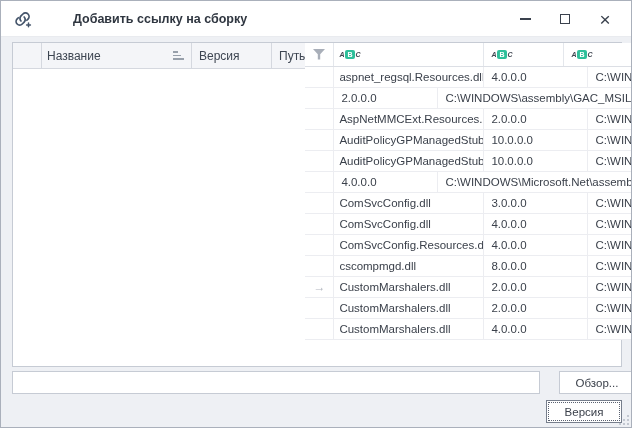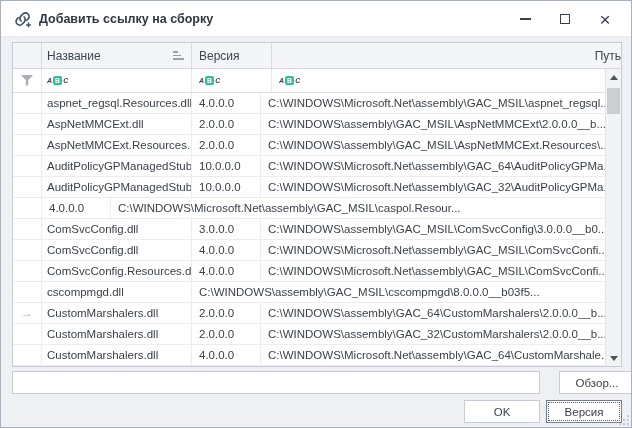--- a/index.html
+++ b/index.html
@@ -4,33 +4,33 @@
 <style>
   * { margin:0; padding:0; box-sizing:border-box; }
   html,body { width:632px; height:428px; }
   body { font-family:"Liberation Sans", sans-serif; }
 
   .window { position:relative; width:632px; height:428px; background:#eef0f4;
             border:1px solid #aab0bb; overflow:hidden; }
 
   
   .titlebar { position:absolute; left:0; top:0; right:0; height:36px; background:#ffffff;
-              border-bottom:1px solid #e9ebef; display:flex; align-items:center; }
+              border-bottom:1px solid #e9ebef; display:flex; align-items:center;gap:34px; }
   .title-icon { margin-left:12px; width:20px; height:20px; flex:none; }
   .title-text { margin-left:6px; font-size:12.5px; font-weight:bold; color:#2f3640; }
   .winbtns { position:absolute; right:6px; top:0; height:36px; display:flex; }
   .winbtn { width:40px; height:36px; display:flex; align-items:center; justify-content:center;
             cursor:default; }
   .glyph-min { width:11px; height:2px; background:#3a414d; }
   .glyph-max { width:10px; height:10px; border:1.5px solid #3a414d; }
   .glyph-close { font-size:19px; line-height:19px; color:#3a414d; }
 
   
   .grid { position:absolute; left:11px; top:41px; width:610px; height:325px; background:#ffffff;
-          border:1px solid #c6cbd4; display:flex; flex-direction:column; }
+          border:1px solid #c6cbd4; display:flex; }
   .header-row { height:26px; flex:none; display:flex; background:#f4f5f8;
                 border-bottom:1px solid #d5d8df; }
   .hcell { font-size:12px; color:#3d4551; display:flex; align-items:center; }
   .h-ind  { width:29px; flex:none; border-right:1px solid #d5d8df; }
   .h-name { width:150px; flex:none; padding-left:5px; border-right:1px solid #d5d8df; }
   .h-ver  { width:80px; flex:none; padding-left:7px; border-right:1px solid #d5d8df; }
   .h-path { flex:1; padding-left:7px;justify-content:flex-end; }
   .sort-icon { margin-left:auto; margin-right:7px; display:flex; flex-direction:column; gap:2px; }
   .sort-icon i { display:block; height:1.5px; background:#98a0ab; }
   .sort-icon i:nth-child(1){ width:5px; } .sort-icon i:nth-child(2){ width:8px; }
@@ -49,21 +49,21 @@
   .abc { display:flex; align-items:center; font-size:7px; font-weight:bold; color:#3f4650; }
   .abc b { background:#2ebf9a; color:#fff; padding:1px 2px; border-radius:2px; margin:0 1px;
            font-size:7px; }
 
   .rows { flex:1; overflow:hidden; }
   .row { height:21px; display:flex; background:#fff; border-bottom:1px solid #ecedf1; }
   .cell { font-size:11.5px; color:#3b414b; line-height:20px; white-space:nowrap; overflow:hidden; }
   .c-ind  { width:29px; flex:none; text-align:center; color:#b2b7c0; font-size:12px;
             border-right:1px solid #ecedf1; }
   .c-name { width:150px; flex:none; padding-left:5px; border-right:1px solid #ecedf1; }
-  .c-ver  { width:69px; flex:none; padding-left:7px; border-right:1px solid #ecedf1; }
+  .c-ver  { width:104px; flex:none; padding-left:7px; border-right:1px solid #ecedf1; }
   .c-path { flex:1; padding-left:7px; }
 
   
   .sb { width:16px; flex:none; background:#f2f3f5; border-left:1px solid #e2e5ea;
         display:flex; flex-direction:column; align-items:center; }
   .sb-btn { width:16px; height:16px; display:flex; align-items:center; justify-content:center; }
   .tri-up { width:0; height:0; border-left:4px solid transparent; border-right:4px solid transparent;
             border-bottom:5px solid #4a5260; }
   .tri-down { width:0; height:0; border-left:4px solid transparent; border-right:4px solid transparent;
               border-top:5px solid #4a5260; }
@@ -166,21 +166,20 @@
         </div>
         <div class="rows">
             <div class="row">
               <div class="cell c-ind"></div>
               <div class="cell c-name">aspnet_regsql.Resources.dll</div>
               <div class="cell c-ver">4.0.0.0</div>
               <div class="cell c-path">C:\WINDOWS\Microsoft.Net\assembly\GAC_MSIL\aspnet_regsql...</div>
             </div>
             <div class="row">
               <div class="cell c-ind"></div>
-              <div class="cell c-name">AspNetMMCExt.dll</div>
               <div class="cell c-ver">2.0.0.0</div>
               <div class="cell c-path">C:\WINDOWS\assembly\GAC_MSIL\AspNetMMCExt\2.0.0.0__b...</div>
             </div>
             <div class="row">
               <div class="cell c-ind"></div>
               <div class="cell c-name">AspNetMMCExt.Resources...</div>
               <div class="cell c-ver">2.0.0.0</div>
               <div class="cell c-path">C:\WINDOWS\assembly\GAC_MSIL\AspNetMMCExt.Resources\...</div>
             </div>
             <div class="row">
@@ -214,20 +213,21 @@
             </div>
             <div class="row">
               <div class="cell c-ind"></div>
               <div class="cell c-name">ComSvcConfig.Resources.dll</div>
               <div class="cell c-ver">4.0.0.0</div>
               <div class="cell c-path">C:\WINDOWS\Microsoft.Net\assembly\GAC_MSIL\ComSvcConfi...</div>
             </div>
             <div class="row">
               <div class="cell c-ind"></div>
               <div class="cell c-name">cscompmgd.dll</div>
+              <div class="cell c-ver">8.0.0.0</div>
               <div class="cell c-path">C:\WINDOWS\assembly\GAC_MSIL\cscompmgd\8.0.0.0__b03f5...</div>
             </div>
             <div class="row">
               <div class="cell c-ind"><span>→</span></div>
               <div class="cell c-name">CustomMarshalers.dll</div>
               <div class="cell c-ver">2.0.0.0</div>
               <div class="cell c-path">C:\WINDOWS\assembly\GAC_64\CustomMarshalers\2.0.0.0__b...</div>
             </div>
             <div class="row">
               <div class="cell c-ind"></div>
@@ -252,21 +252,20 @@
         <div class="sb-spacer"></div>
         <div class="sb-btn">
           <span class="tri-down"></span>
         </div>
       </div>
     </div>
   </div>
 
   <input class="path-input" type="text" value="" style="">
   <div class="btn btn-browse">Обзор...</div>
-  <div class="btn btn-ok">OK</div>
   <div class="btn btn-cancel">Версия</div>
 
   <div class="grip">
     <i></i>
       <i></i>
       <i></i>
       <i></i>
       <i></i>
       <i></i>
   </div>

